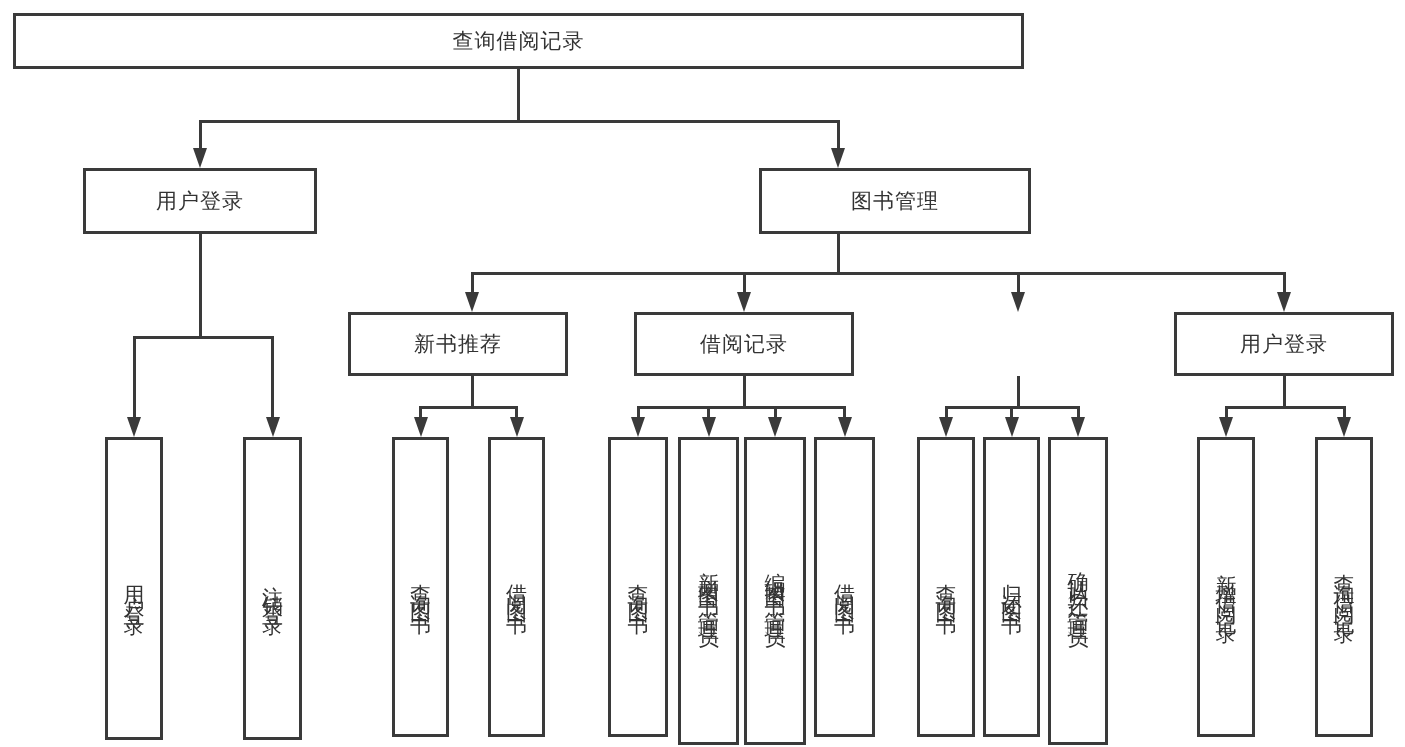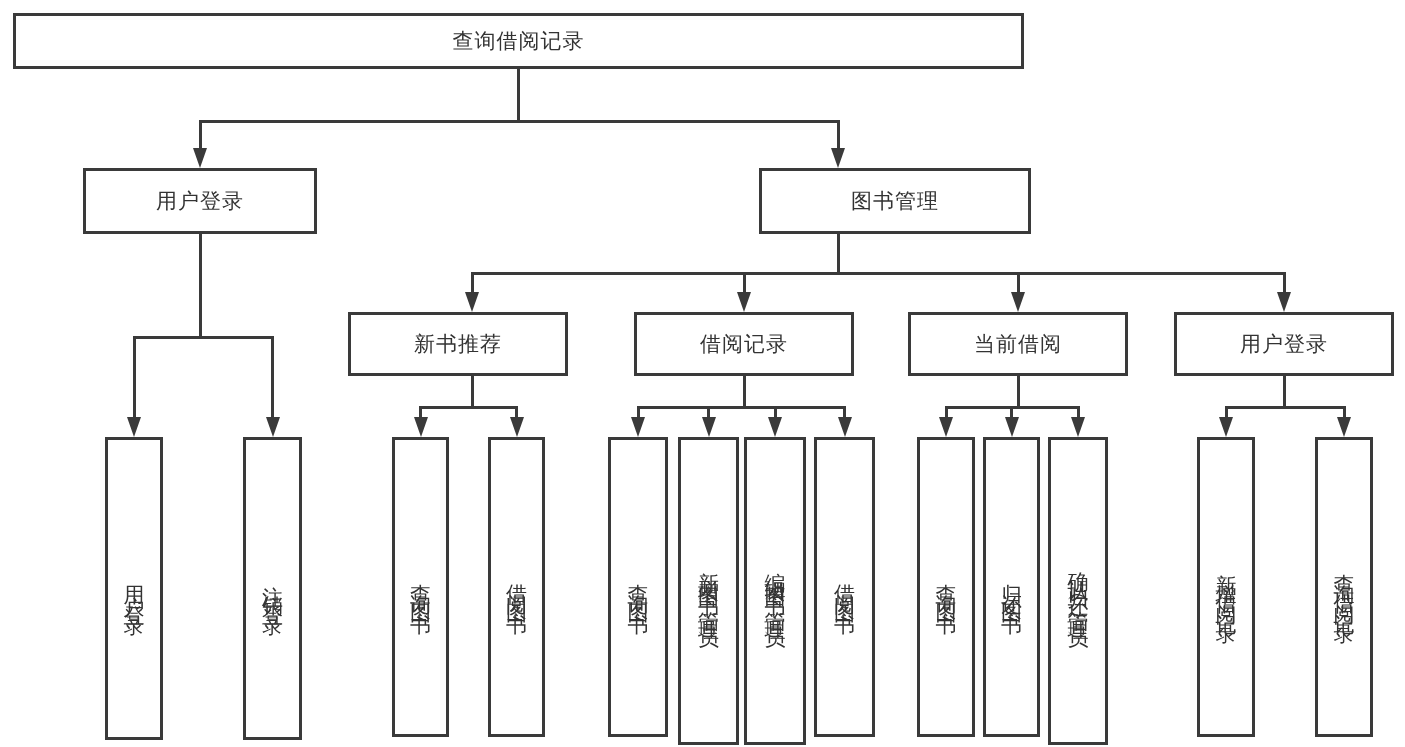--- a/index.html
+++ b/index.html
@@ -132,23 +132,20 @@
     <div class="node vnode longnode" style="left: 744px; top: 437px; width: 62px; height: 308px;">
       <span class="label">编辑图书（管理员）</span>
     </div>
     <div class="cline" style="left: 843px; top: 409px; width: 3px; height: 10px;"></div>
     <div class="carrow" style="left: 837.5px; top: 417px;"></div>
     <div class="node vnode" style="left: 814px; top: 437px; width: 61px; height: 300px;">
       <span class="label">借阅图书</span>
     </div>
     <div class="cline" style="left: 1016.5px; top: 275px; width: 3px; height: 19px;"></div>
     <div class="carrow" style="left: 1011px; top: 292px;"></div>
-    <div class="node" style="left: 908px; top: 312px; width: 220px; height: 64px;">
-      <span class="label">当前借阅</span>
-    </div>
     <div class="cline" style="left: 1016.5px; top: 376px; width: 3px; height: 30px;"></div>
     <div class="cline" style="left: 944.5px; top: 406px; width: 135px; height: 3px;"></div>
     <div class="cline" style="left: 944.5px; top: 409px; width: 3px; height: 10px;"></div>
     <div class="carrow" style="left: 939px; top: 417px;"></div>
     <div class="node vnode" style="left: 917px; top: 437px; width: 58px; height: 300px;">
       <span class="label">查询图书</span>
     </div>
     <div class="cline" style="left: 1010px; top: 409px; width: 3px; height: 10px;"></div>
     <div class="carrow" style="left: 1004.5px; top: 417px;"></div>
     <div class="node vnode" style="left: 983px; top: 437px; width: 57px; height: 300px;">

